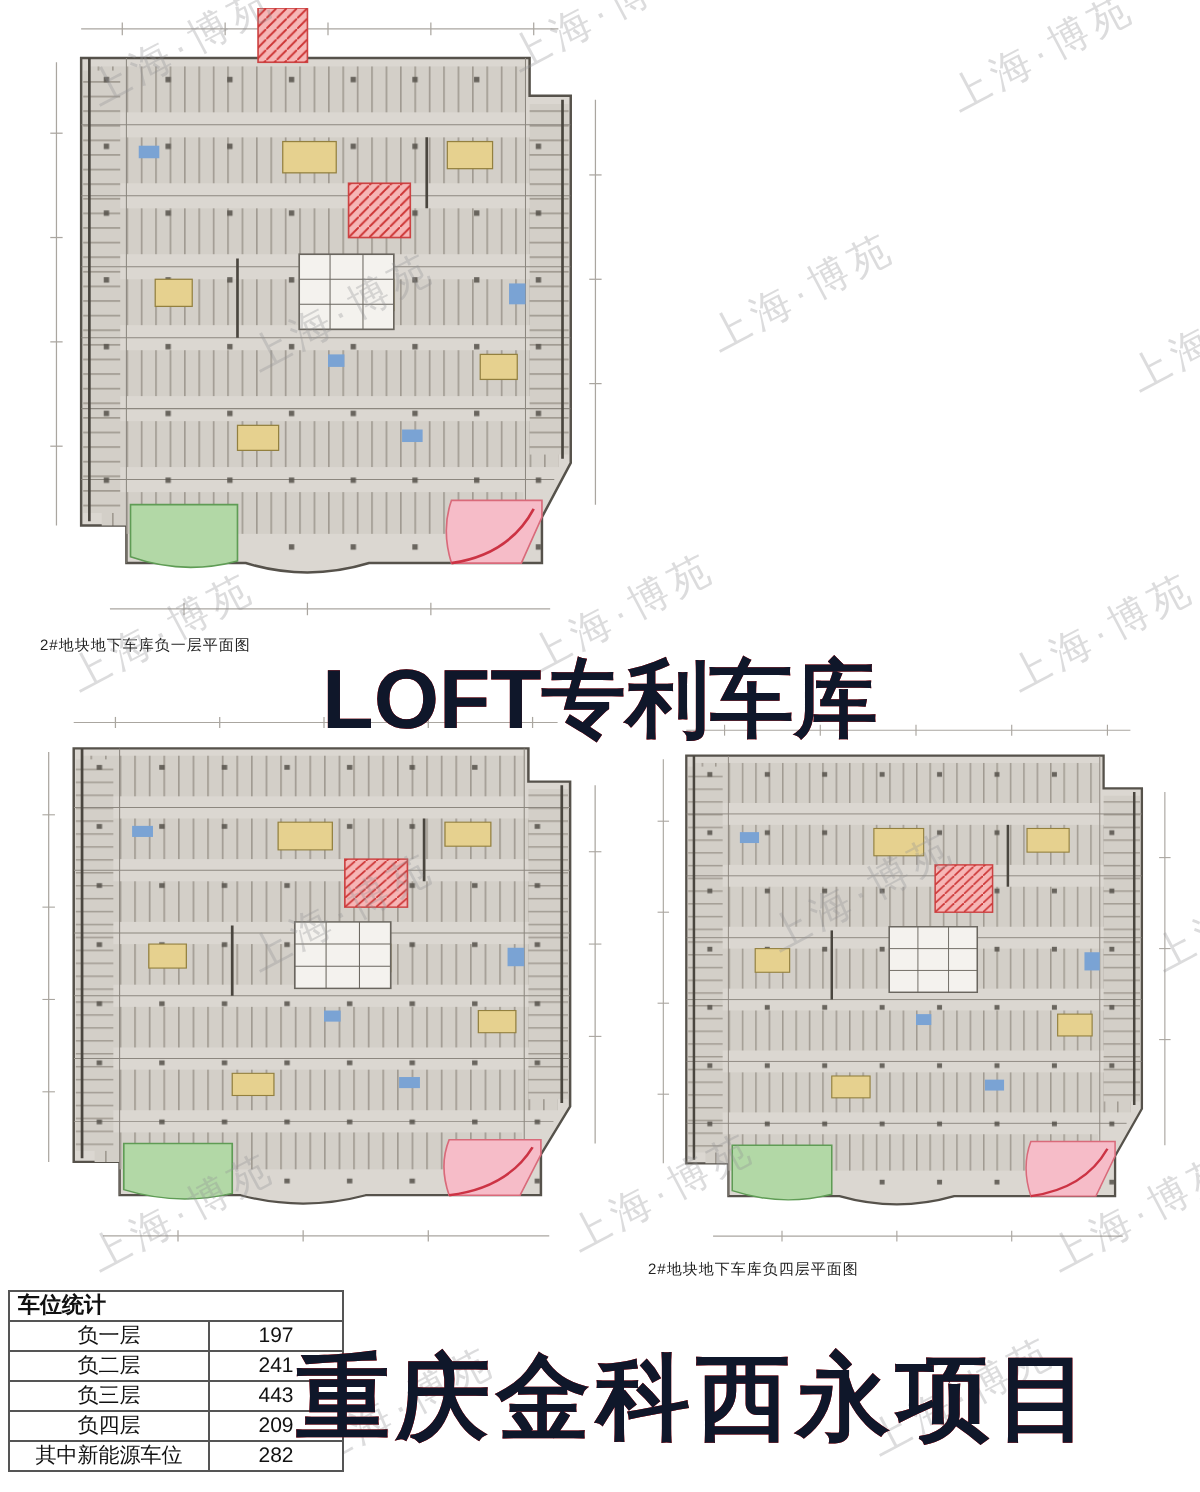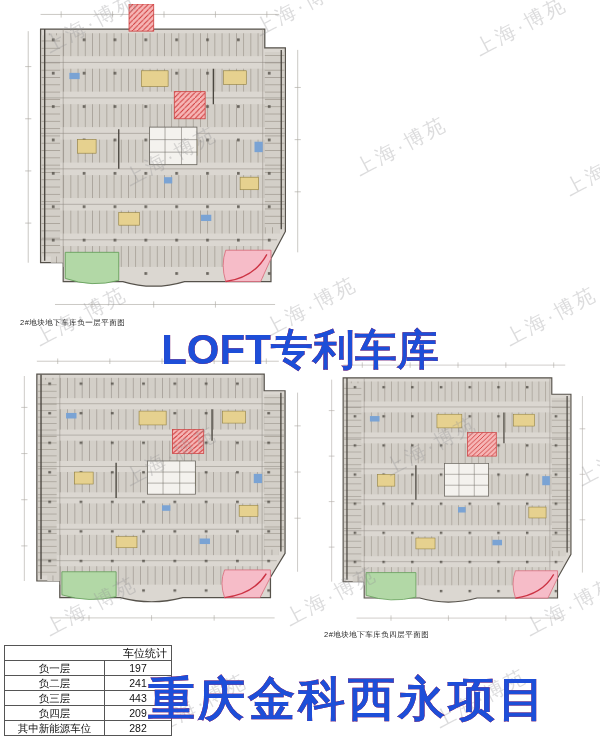--- a/index.html
+++ b/index.html
@@ -13,33 +13,33 @@
   
   .plan{position:absolute;margin:0;padding:0;z-index:2;}
   .plan svg{display:block;width:100%;height:calc(100% - 11px);}
   .plan-caption{
     height:11px;line-height:11px;
     font-size:7.5px;color:#222;letter-spacing:0.5px;white-space:nowrap;
   }
 
   
   .overlay-title{
-    position:absolute;z-index:10;color:#1d4ed8;font-weight:bold;
+    position:absolute;z-index:10;color:#0f172a;font-weight:bold;
     white-space:nowrap;text-shadow:0 0 0 #f40000;
   }
   .mid-title{left:0;top:322px;width:600px;text-align:center;font-size:42px;}
   .bottom-title{left:148px;top:668px;font-size:47px;letter-spacing:3px;font-family:Liberation Serif, serif;}
 
   
   .stats{
     position:absolute;left:4px;top:645px;width:168px;z-index:6;
     border-collapse:collapse;background:#fff;font-size:10.5px;color:#111;
   }
   .stats th,.stats td{border:1px solid #555;padding:0 4px;height:14px;line-height:14px;text-align:center;}
-  .stats th{text-align:right;font-weight:normal;font-size:11px;}
+  .stats th{text-align:left;font-weight:bold;font-size:11px;}
   .stats td.val{width:58px;}
 
   
   .wm-layer{position:absolute;inset:0;z-index:5;pointer-events:none;}
   .wm{
     position:absolute;transform:rotate(-28deg);transform-origin:left top;
     font-size:20px;letter-spacing:3px;color:rgba(145,145,150,0.32);
     white-space:nowrap;
   }
 </style>

